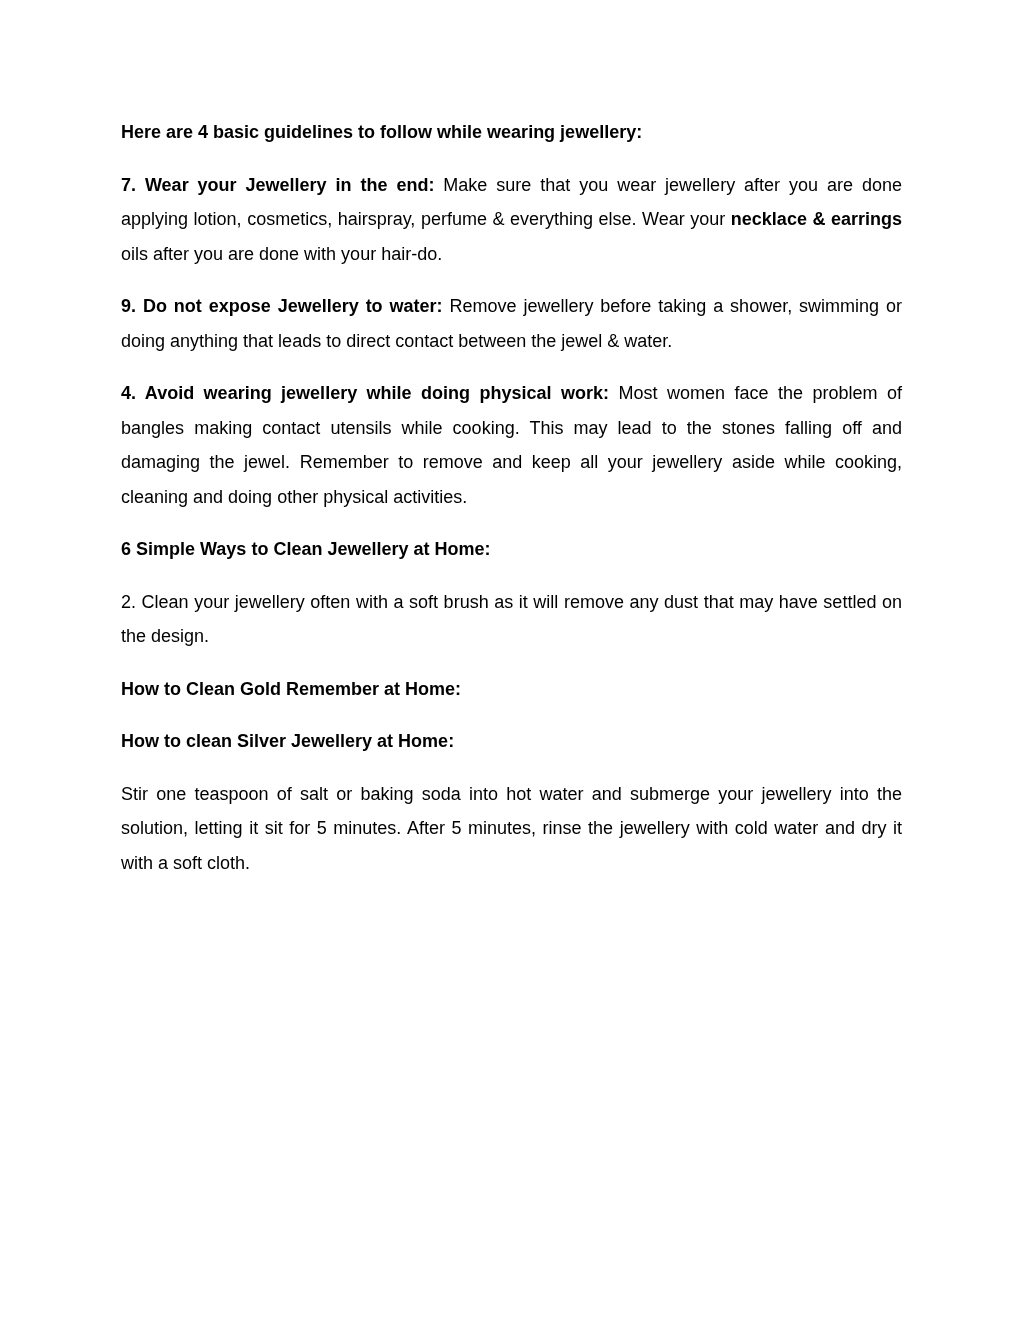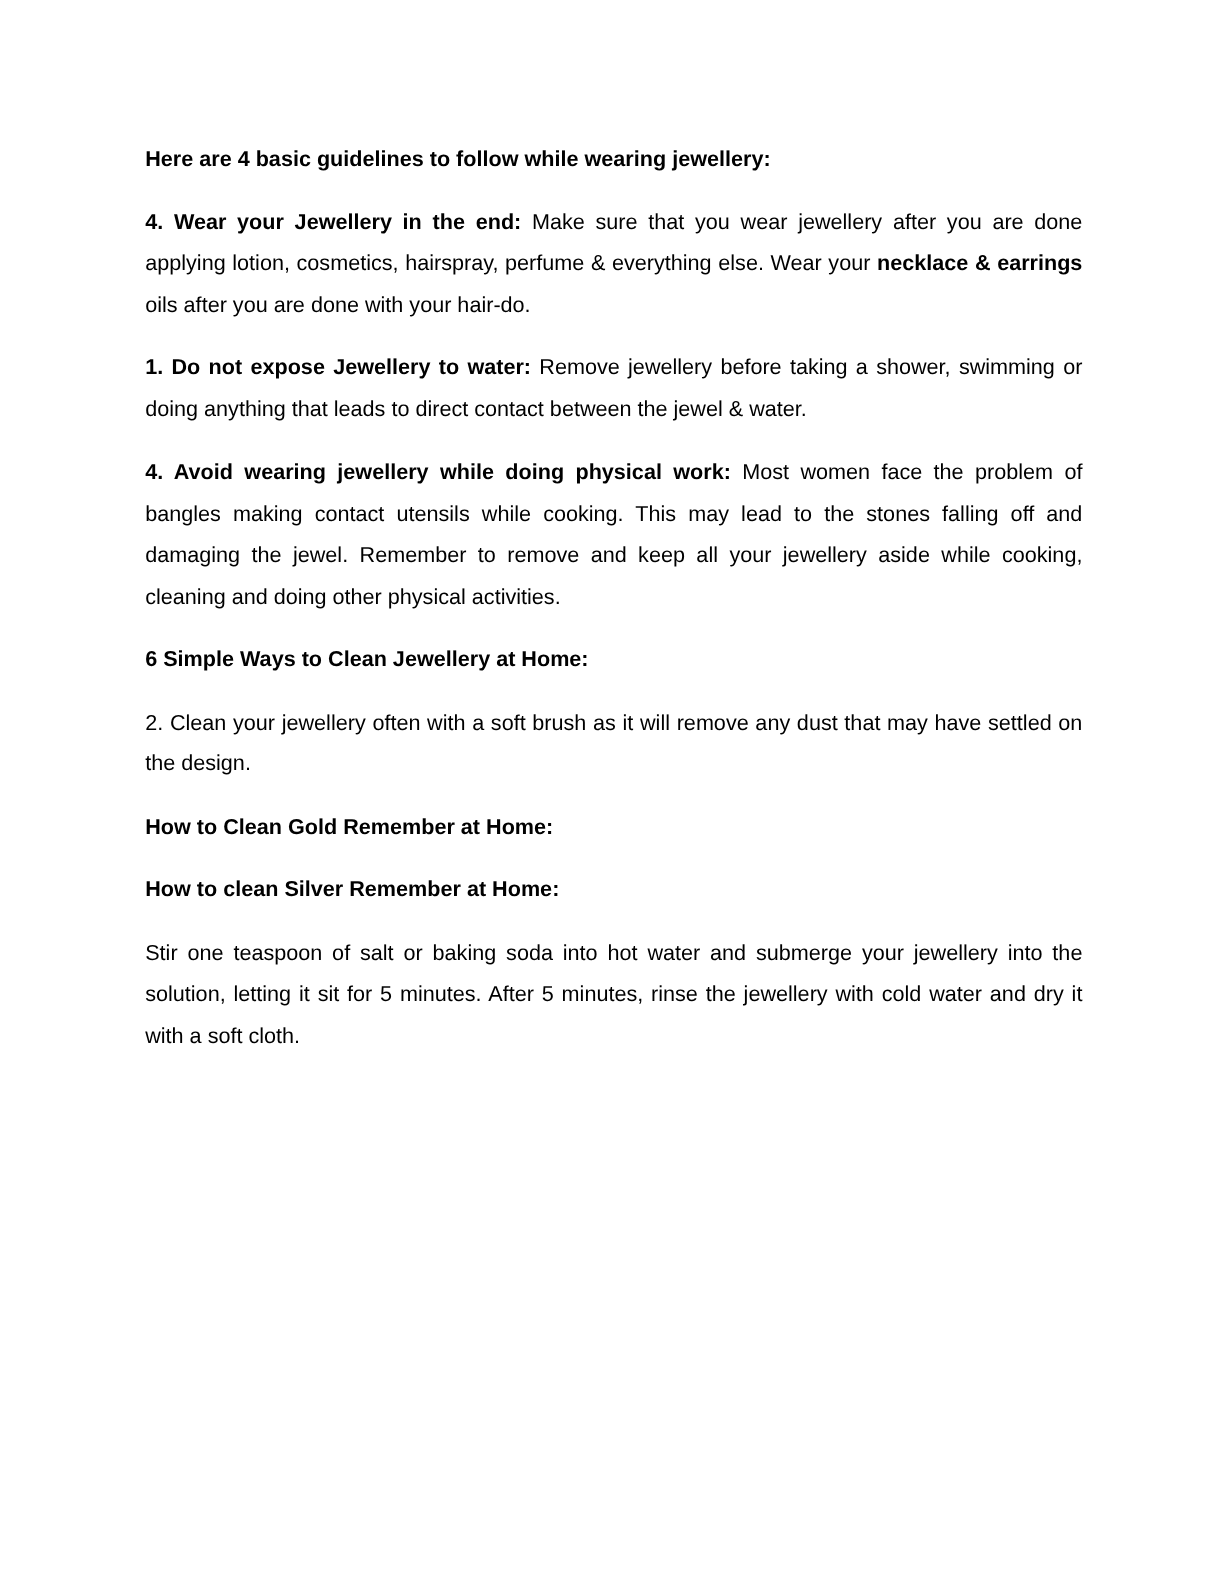--- a/index.html
+++ b/index.html
@@ -36,22 +36,22 @@
   .content span.seg-bold {
     font-weight: bold;
   }
 </style>
 </head>
 <body>
 
 <div class="page">
   <div class="content" id="doc-content">
       <p class="heading"><span class="seg-bold">Here are 4 basic guidelines to follow while wearing jewellery:</span></p>
-      <p class="body-paragraph"><span class="seg-bold">4. Wear your Jewellery in the end: </span><span class="seg-regular">Make sure that you wear jewellery after you are done applying lotion, cosmetics, hairspray, perfume &amp; everything else. Wear your </span><span class="seg-bold">necklace &amp; earrings</span><span class="seg-regular"> oils after you are done with your hair-do.</span></p>
-      <p class="body-paragraph"><span class="seg-bold">1. Do not expose Jewellery to water: </span><span class="seg-regular">Remove jewellery before taking a shower, swimming or doing anything that leads to direct contact between the jewel &amp; water.</span></p>
+      <p class="body-paragraph"><span class="seg-bold">7. Wear your Jewellery in the end: </span><span class="seg-regular">Make sure that you wear jewellery after you are done applying lotion, cosmetics, hairspray, perfume &amp; everything else. Wear your </span><span class="seg-bold">necklace &amp; earrings</span><span class="seg-regular"> oils after you are done with your hair-do.</span></p>
+      <p class="body-paragraph"><span class="seg-bold">9. Do not expose Jewellery to water: </span><span class="seg-regular">Remove jewellery before taking a shower, swimming or doing anything that leads to direct contact between the jewel &amp; water.</span></p>
       <p class="body-paragraph"><span class="seg-bold">4. Avoid wearing jewellery while doing physical work: </span><span class="seg-regular">Most women face the problem of bangles making contact utensils while cooking. This may lead to the stones falling off and damaging the jewel. Remember to remove and keep all your jewellery aside while cooking, cleaning and doing other physical activities.</span></p>
       <p class="heading"><span class="seg-bold">6 Simple Ways to Clean Jewellery at Home:</span></p>
       <p class="body-paragraph"><span class="seg-regular">2. Clean your jewellery often with a soft brush as it will remove any dust that may have settled on the design.</span></p>
       <p class="heading"><span class="seg-bold">How to Clean Gold Remember at Home:</span></p>
-      <p class="heading"><span class="seg-bold">How to clean Silver Remember at Home:</span></p>
+      <p class="heading"><span class="seg-bold">How to clean Silver Jewellery at Home:</span></p>
       <p class="body-paragraph"><span class="seg-regular">Stir one teaspoon of salt or baking soda into hot water and submerge your jewellery into the solution, letting it sit for 5 minutes. After 5 minutes, rinse the jewellery with cold water and dry it with a soft cloth.</span></p>
     </div>
 </div>
 
 </body></html>

